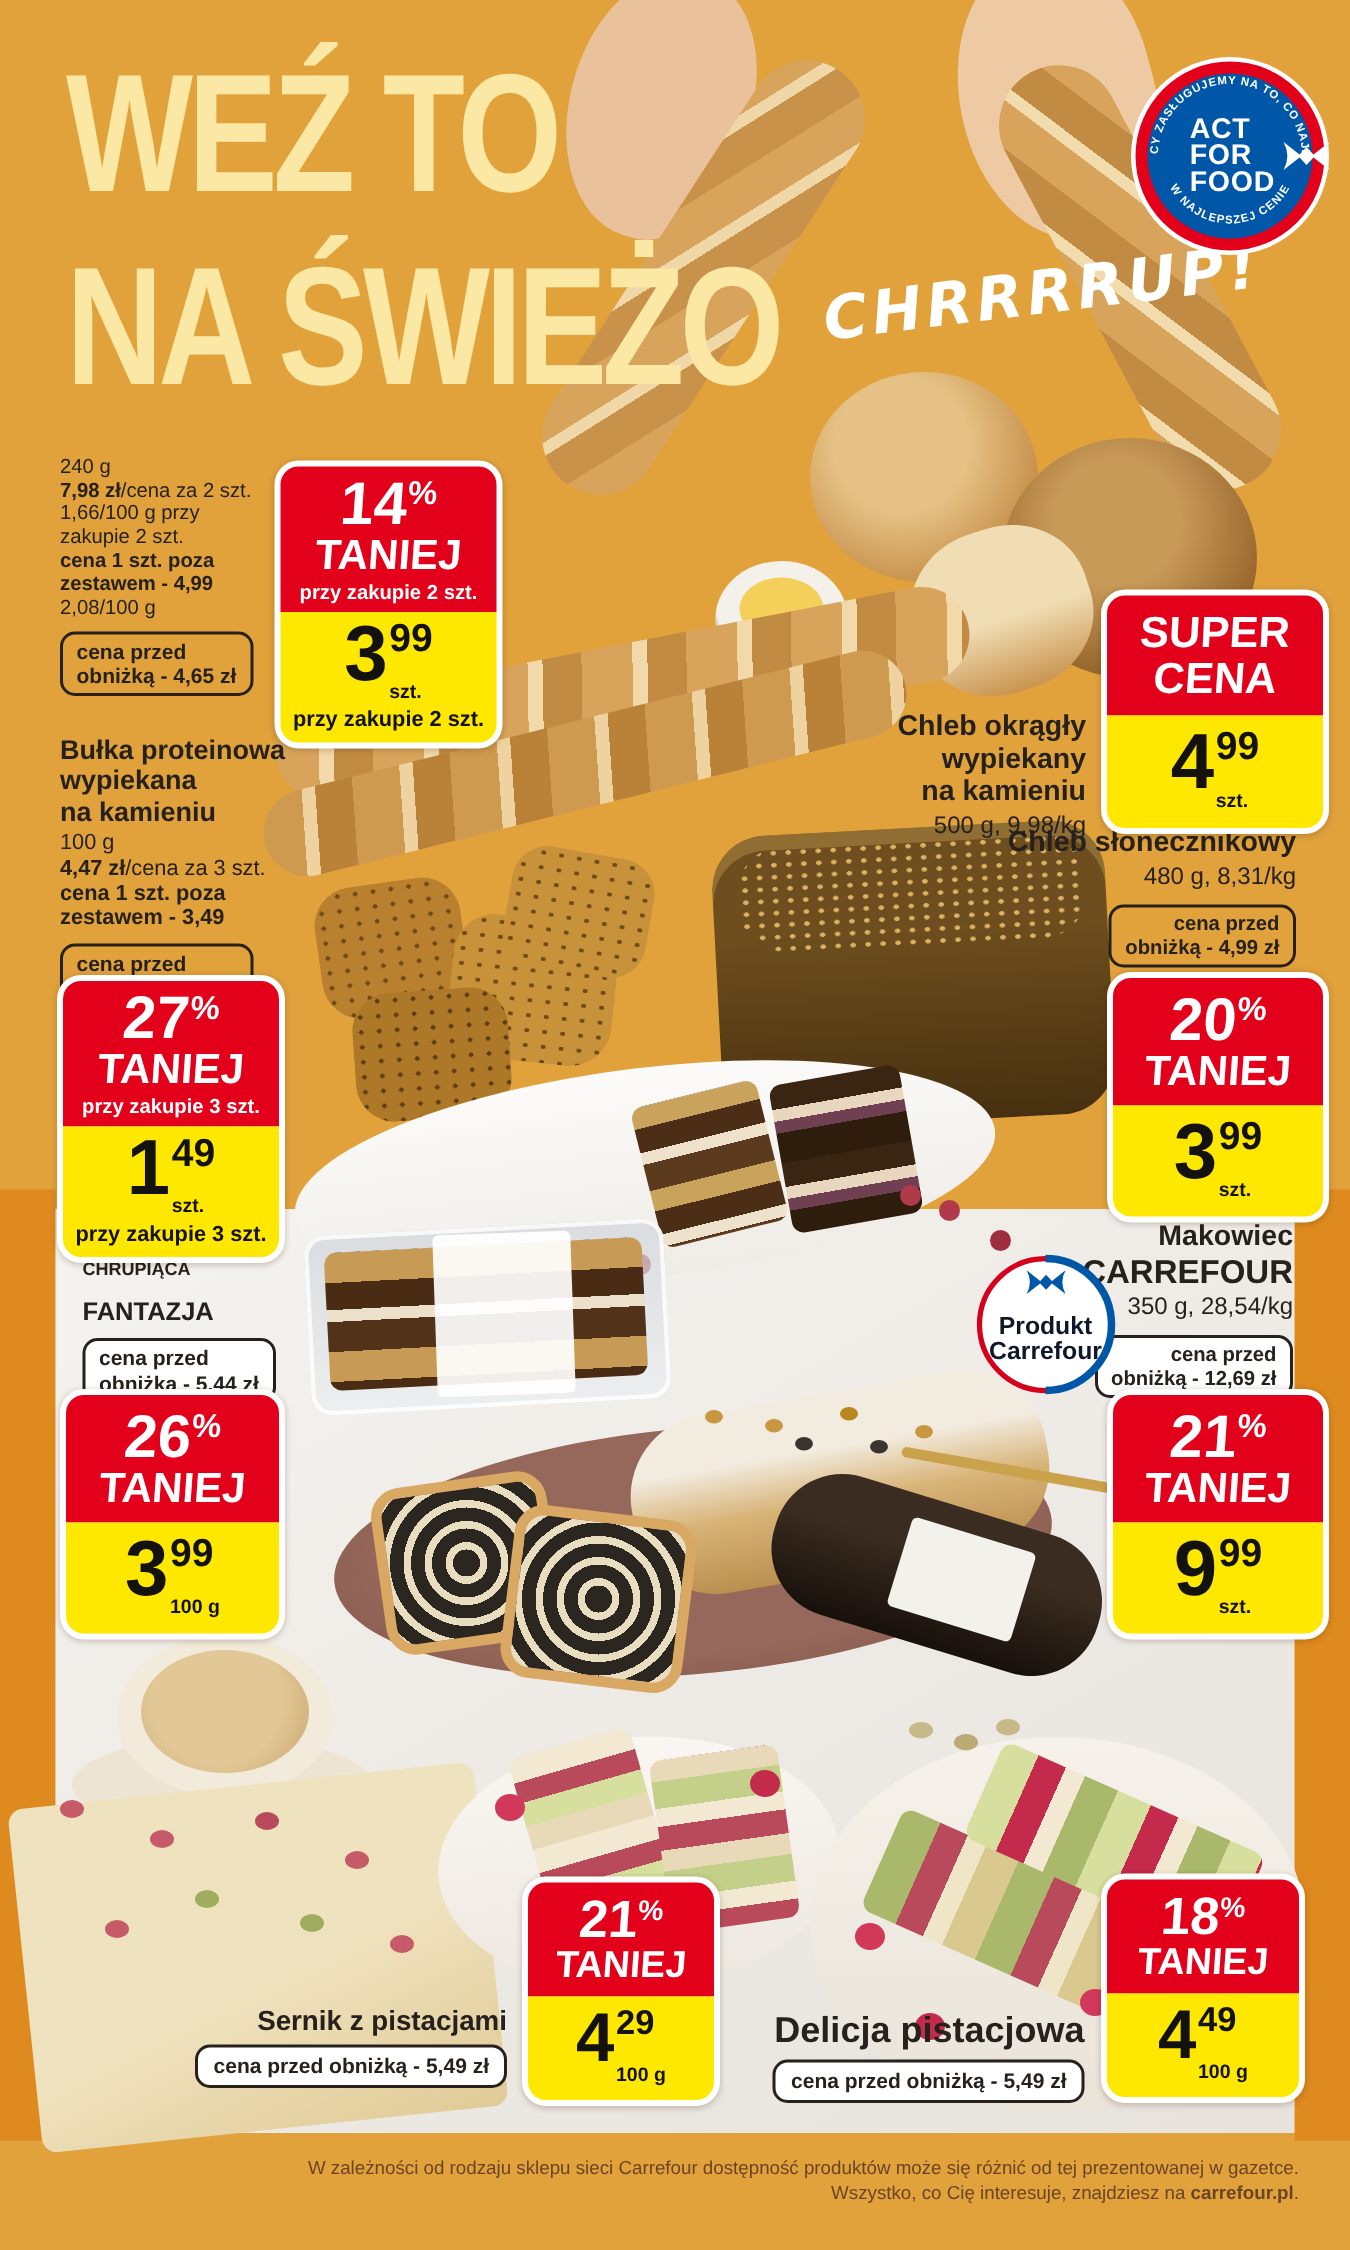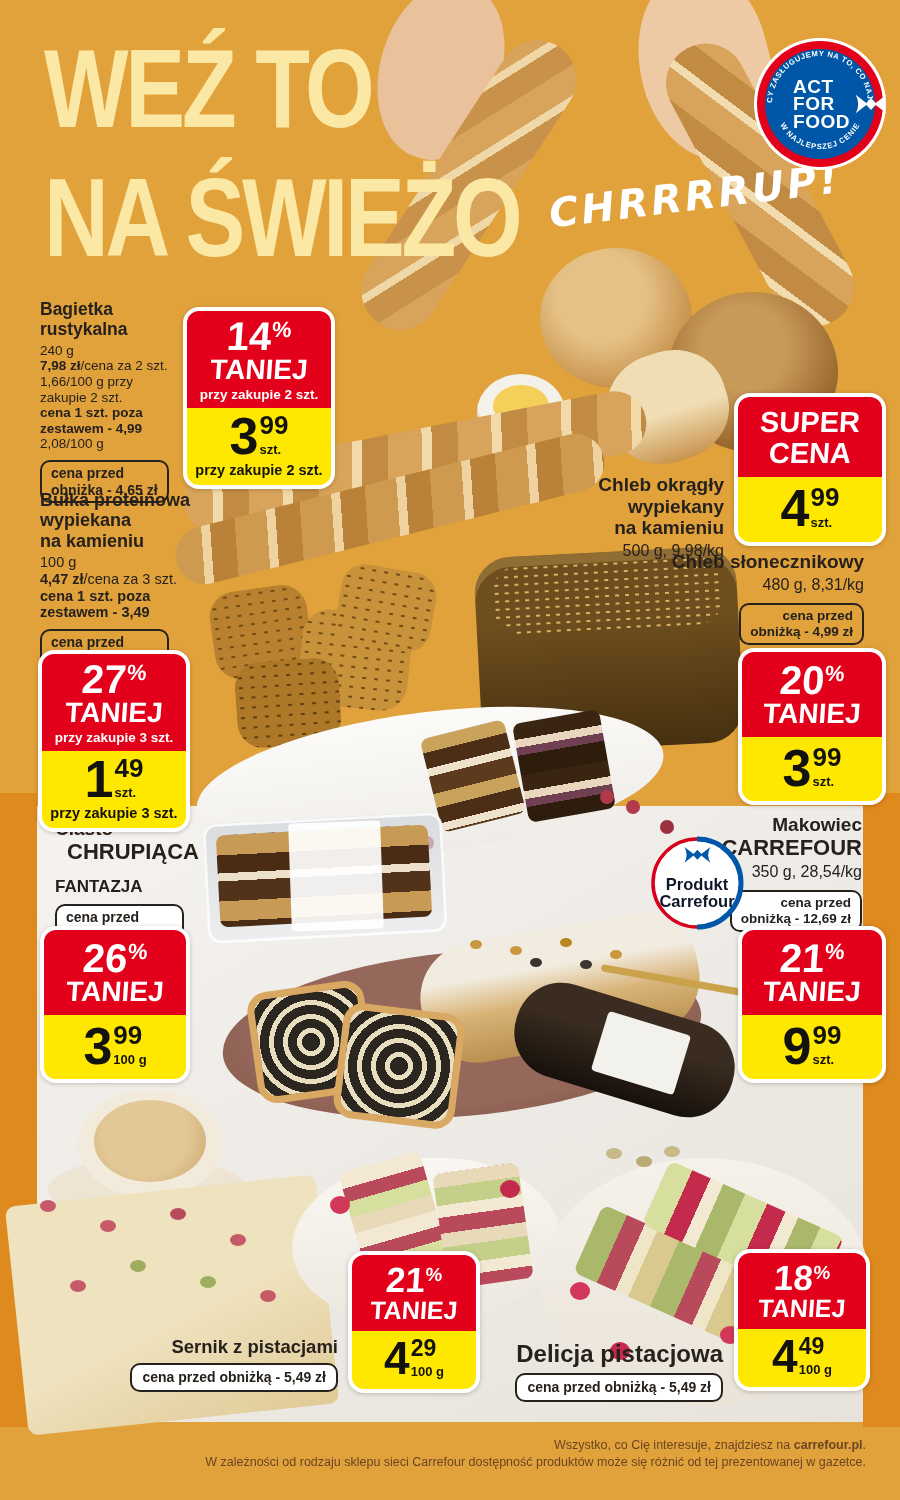--- a/index.html
+++ b/index.html
@@ -42,21 +42,21 @@
   .b-bottom{background:#FFE800;border-radius:0 0 12px 12px;color:#14120F;text-align:center;padding:6px 2px 8px;}
   .b-pct{font-weight:bold;font-size:40px;line-height:.9;transform:skewX(-4deg);}
   .b-sup{font-size:22px;font-weight:bold;display:inline-block;transform:translateY(-13px);}
   .b-taniej{font-weight:bold;font-size:28px;line-height:1;transform:skewX(-4deg);margin-top:2px;}
   .b-note{font-weight:bold;font-size:13.5px;margin-top:4px;line-height:1;}
   .b-note:empty{display:none;}
   .b-price{display:flex;justify-content:center;align-items:flex-start;}
   .b-int{font-weight:bold;font-size:52px;line-height:.85;letter-spacing:-2px;}
   .b-frac{display:flex;flex-direction:column;align-items:flex-start;margin-left:3px;}
   .b-dec{font-weight:bold;font-size:26px;line-height:.85;}
-  .b-unit{font-weight:bold;font-size:13px;margin-top:6px;}
+  .b-unit{font-weight:bold;font-size:13px;margin-top:17px;}
   .b-note2{font-weight:bold;font-size:14.5px;margin-top:5px;line-height:1;}
   .b-note2:empty{display:none;}
   .badge.super .b-pct{font-size:29px;line-height:1.05;transform:skewX(-3deg);}
   .badge.super .b-taniej{font-size:29px;}
   .badge.sm .b-pct{font-size:35px;}
   .badge.sm .b-taniej{font-size:25px;}
   .badge.sm .b-int{font-size:46px;}
   .badge.sm .b-dec{font-size:23px;}
   
   .pc-badge{position:absolute;left:650px;top:836px;width:94px;height:94px;z-index:6;}
@@ -187,24 +187,20 @@
       </div>
       <svg width="34" height="30" viewBox="0 0 40 30">
         <path d="M16 15 L2 4 Q8 15 2 26 Z" fill="#FFFFFF"></path>
         <path d="M24 15 L38 4 Q32 15 38 26 Z" fill="#FFFFFF"></path>
         <path d="M20 8 L26.5 15 L20 22 L13.5 15 Z" fill="#FFFFFF"></path>
       </svg>
     </div>
   </div>
 
   <div class="prod" style="left:40px;top:300px;width:160px;">
-    <div class="nm">
-      <div>Bagietka</div>
-      <div>rustykalna</div>
-    </div>
     <div class="ln" style="margin-top:3px;">240 g</div>
     <div class="ln"><span class="bld">7,98 zł</span><span>/cena za 2 szt.</span></div>
     <div class="ln">1,66/100 g przy</div>
     <div class="ln">zakupie 2 szt.</div>
     <div class="ln bld">cena 1 szt. poza</div>
     <div class="ln bld">zestawem - 4,99</div>
     <div class="ln">2,08/100 g</div>
     <div class="oldbox">
       <div>cena przed</div>
       <div>obniżką - 4,65 zł</div>
@@ -240,21 +236,21 @@
     <div class="nm2">Chleb słonecznikowy</div>
     <div class="det">480 g, 8,31/kg</div>
     <div class="oldbox r" style="font-size:13.5px;text-align:right;">
       <div>cena przed</div>
       <div>obniżką - 4,99 zł</div>
     </div>
   </div>
 
   <div class="prod" style="left:55px;top:818px;width:210px;z-index:6;">
     <div class="nm2">Ciasto</div>
-    <div class="nm" style="font-size:22px;margin-left:12px;">CHRUPIĄCA</div>
+    <div class="nm" style="font-size:12px;">CHRUPIĄCA</div>
     <div class="nm" style="font-size:17px;margin-top:12px;">FANTAZJA</div>
     <div class="oldbox white" style="font-size:14px;">
       <div>cena przed</div>
       <div>obniżką - 5,44 zł</div>
     </div>
   </div>
 
   <div class="prod r" style="right:38px;top:814px;width:250px;z-index:6;">
     <div class="nm2">Makowiec</div>
     <div class="nm3">CARREFOUR</div>
@@ -429,19 +425,19 @@
         <span class="b-frac">
             <span class="b-dec">49</span>
             <span class="b-unit">100 g</span>
           </span>
         </div>
 
     </div>
   </div>
 
   <div class="footer">
+    <div>W zależności od rodzaju sklepu sieci Carrefour dostępność produktów może się różnić od tej prezentowanej w gazetce.</div>
     <div>
       <span>Wszystko, co Cię interesuje, znajdziesz na </span><span class="lnk">carrefour.pl</span><span>.</span>
     </div>
-    <div>W zależności od rodzaju sklepu sieci Carrefour dostępność produktów może się różnić od tej prezentowanej w gazetce.</div>
   </div>
 
 </div>
 
 </body></html>

